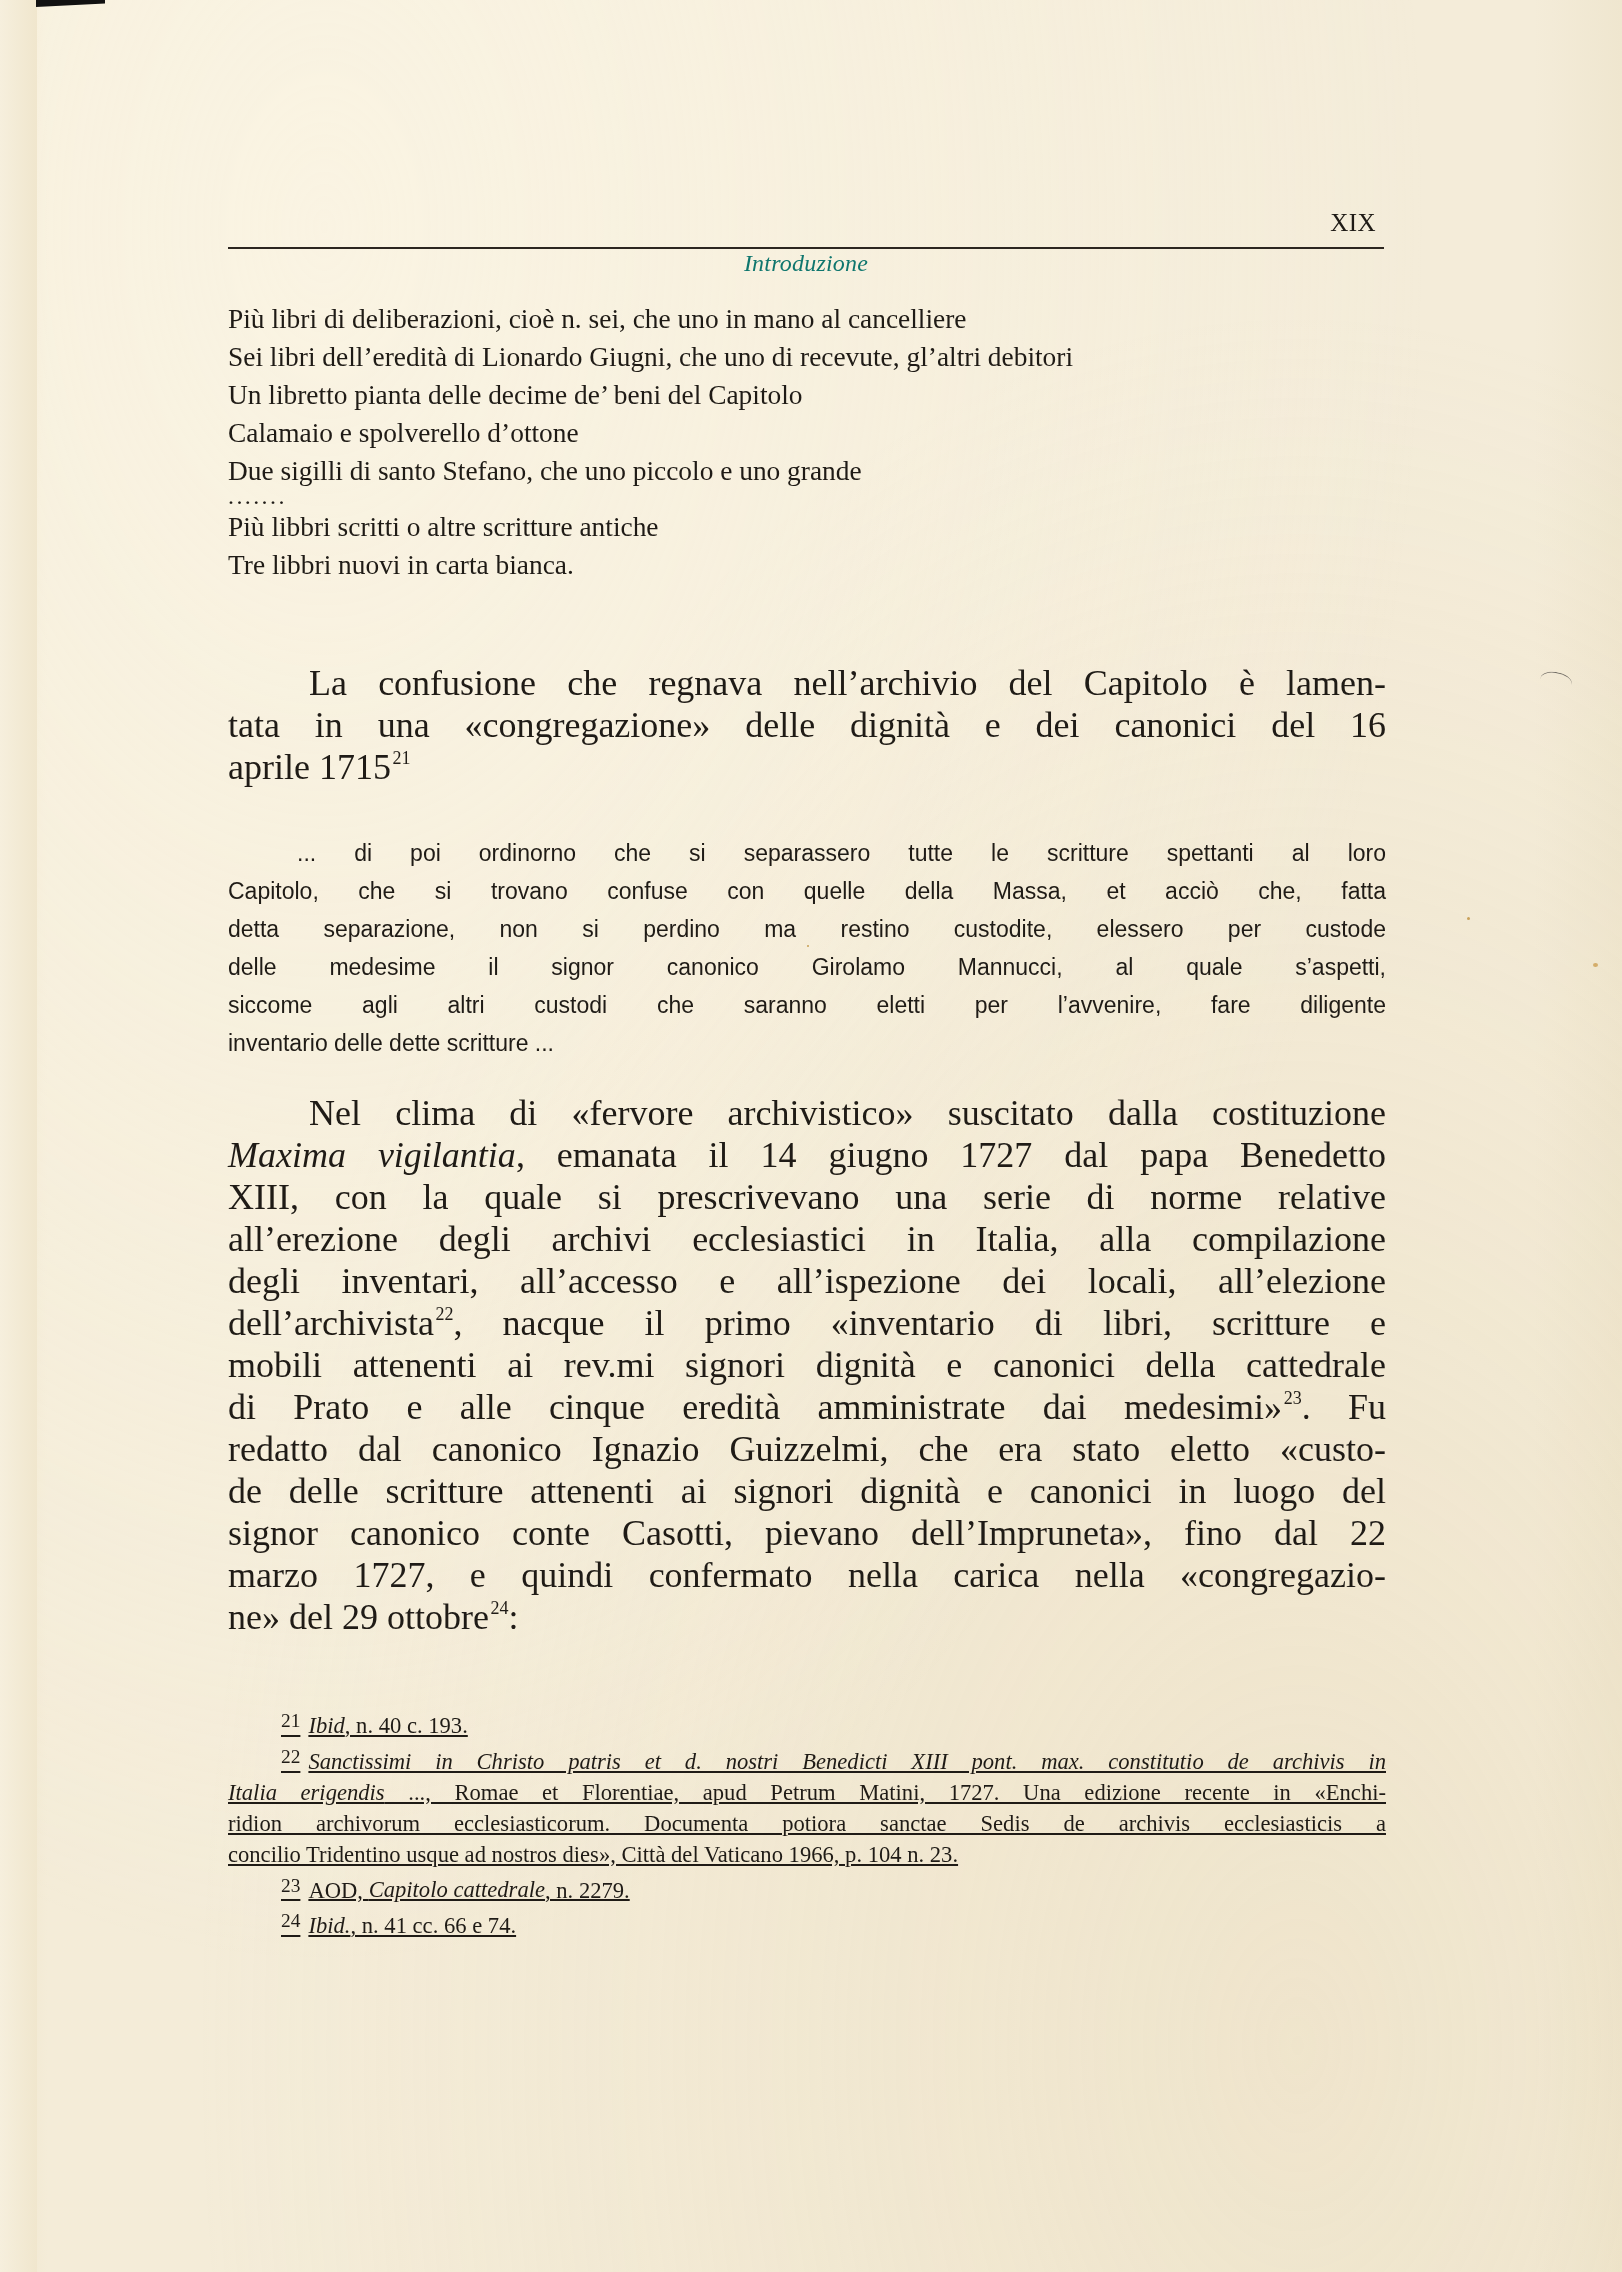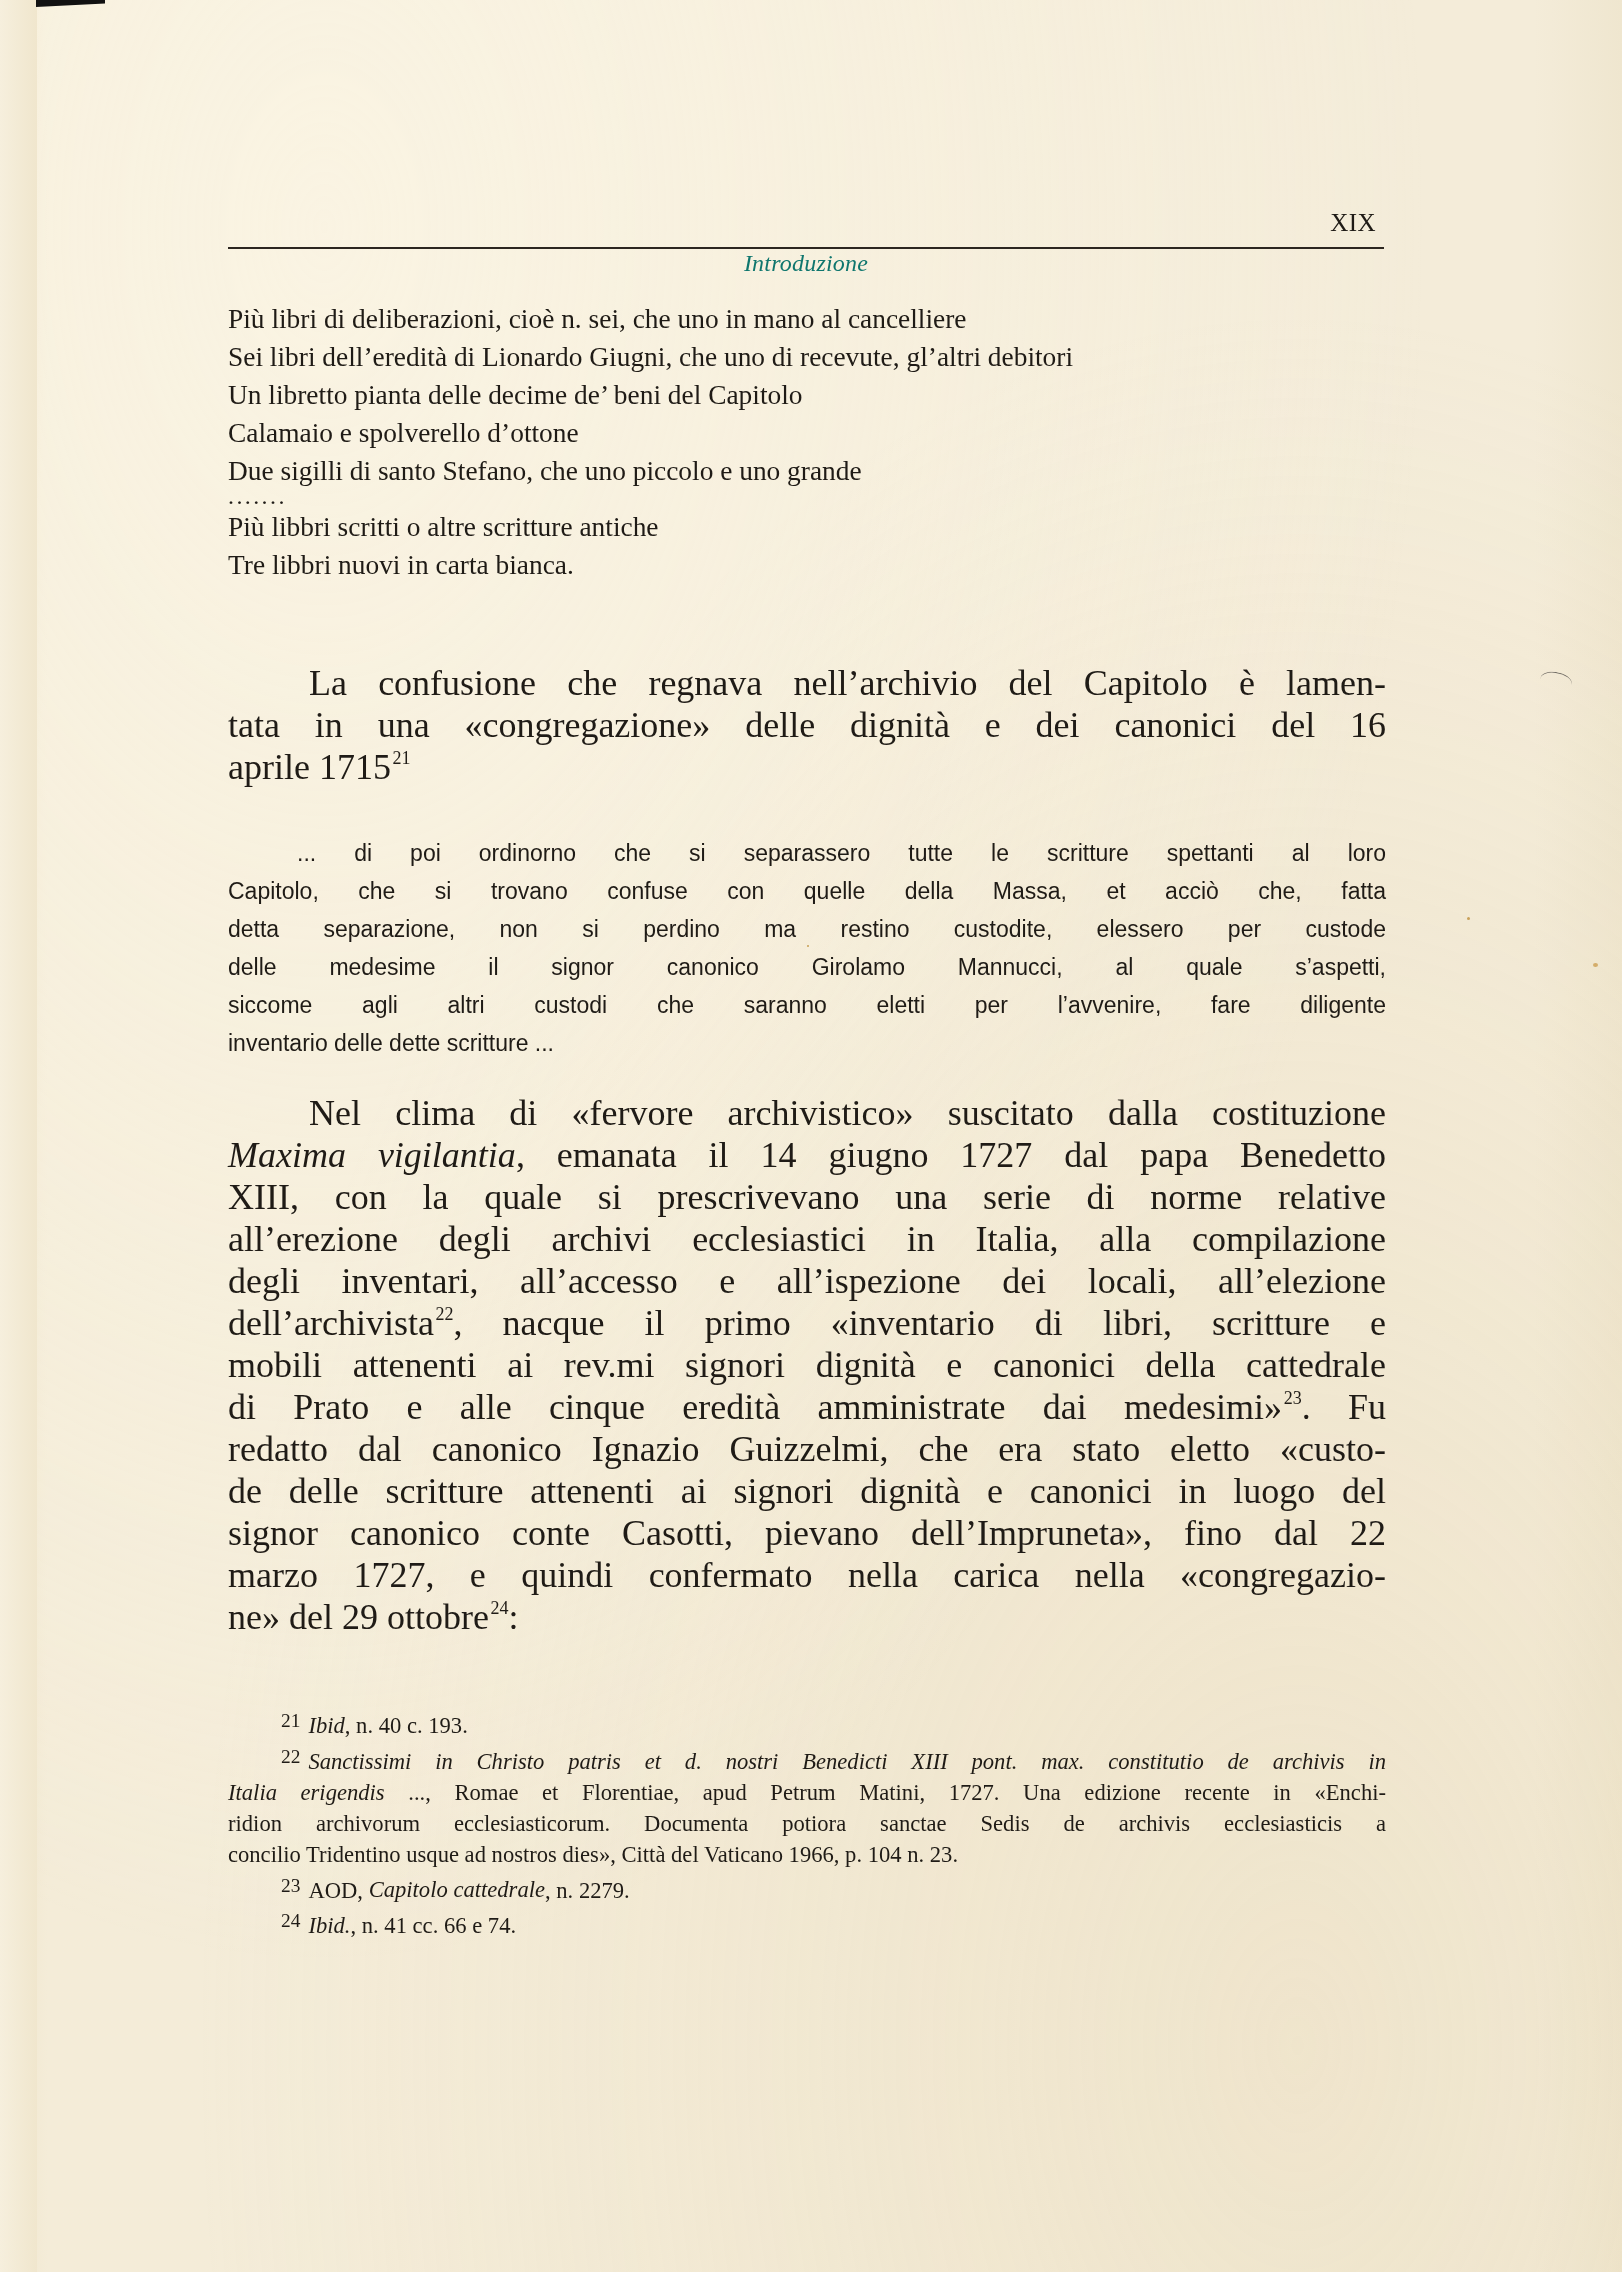--- a/index.html
+++ b/index.html
@@ -156,20 +156,21 @@
     .footnotes {
       top: 1705px;
       font-family: "Liberation Serif", "DejaVu Serif", serif;
       font-size: 22.6px;
       line-height: 31px;
     }
     .footnote .line {
       display: block;
       text-align: justify;
       text-align-last: justify;
+      text-decoration: underline;
     }
     .footnote .line.first {
       text-indent: 53px;
     }
     .footnote .line.last {
       text-align-last: left;
     }
     .fn-num {
       font-size: 19.4px;
       vertical-align: 0.3em;

